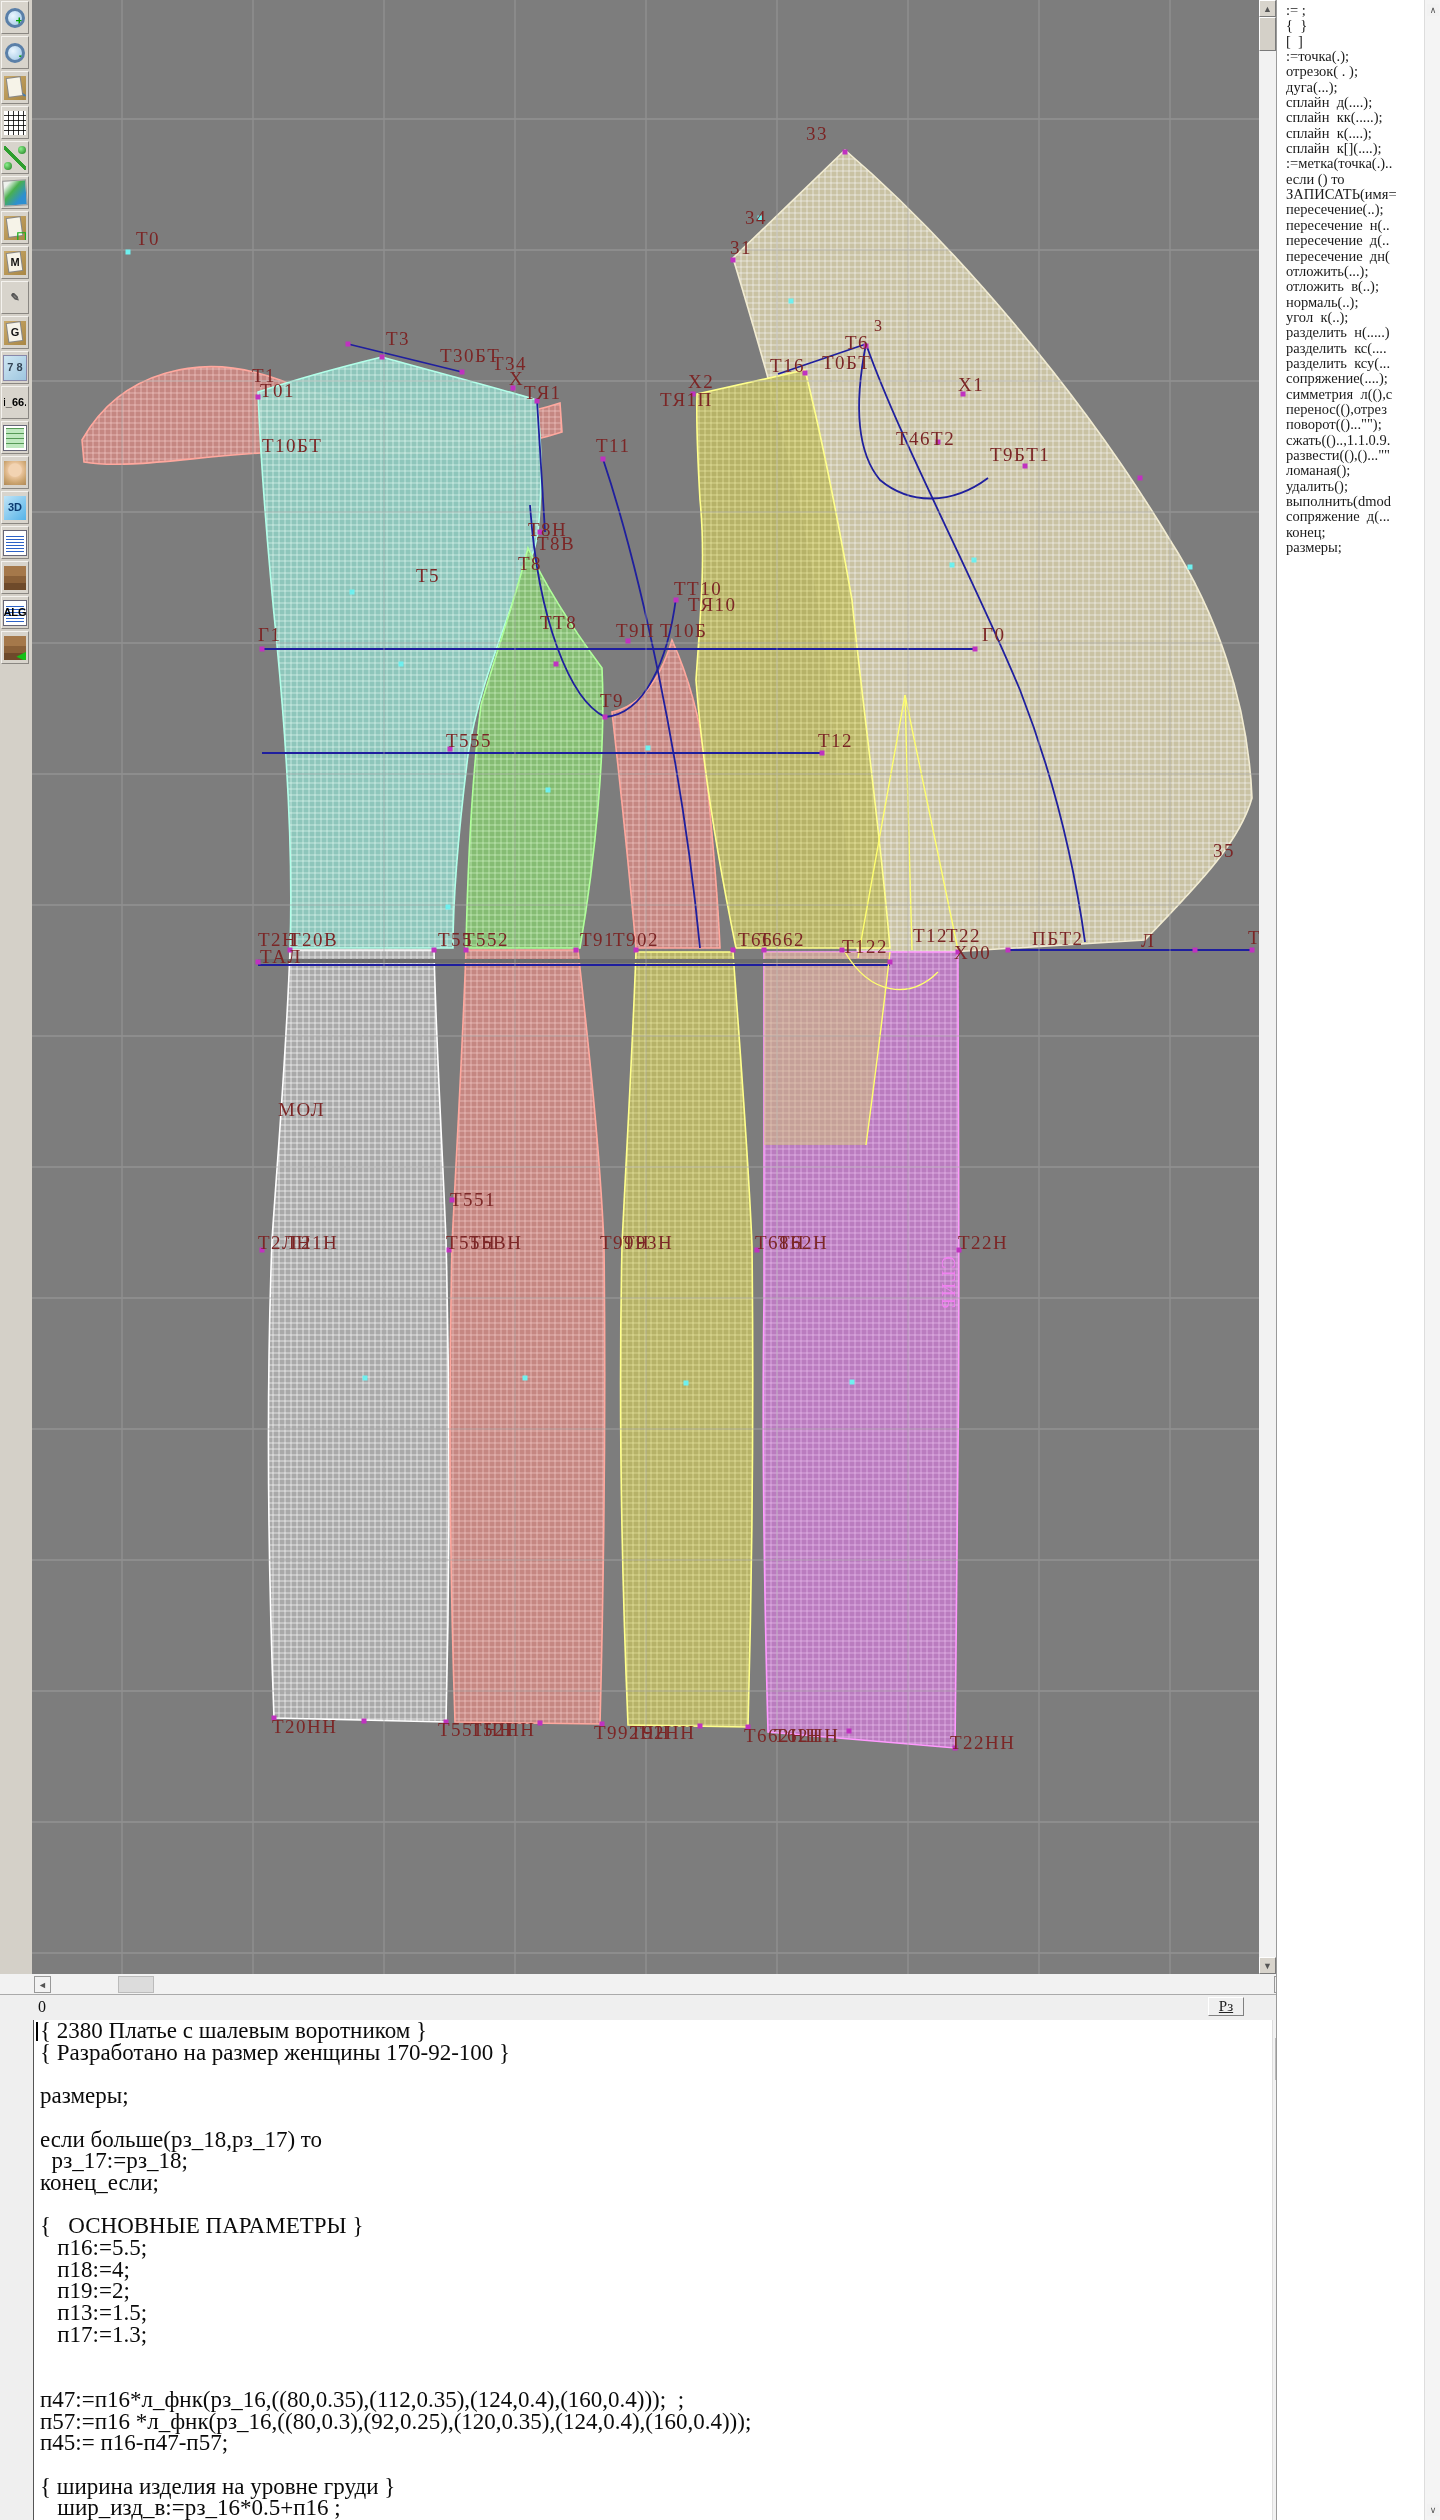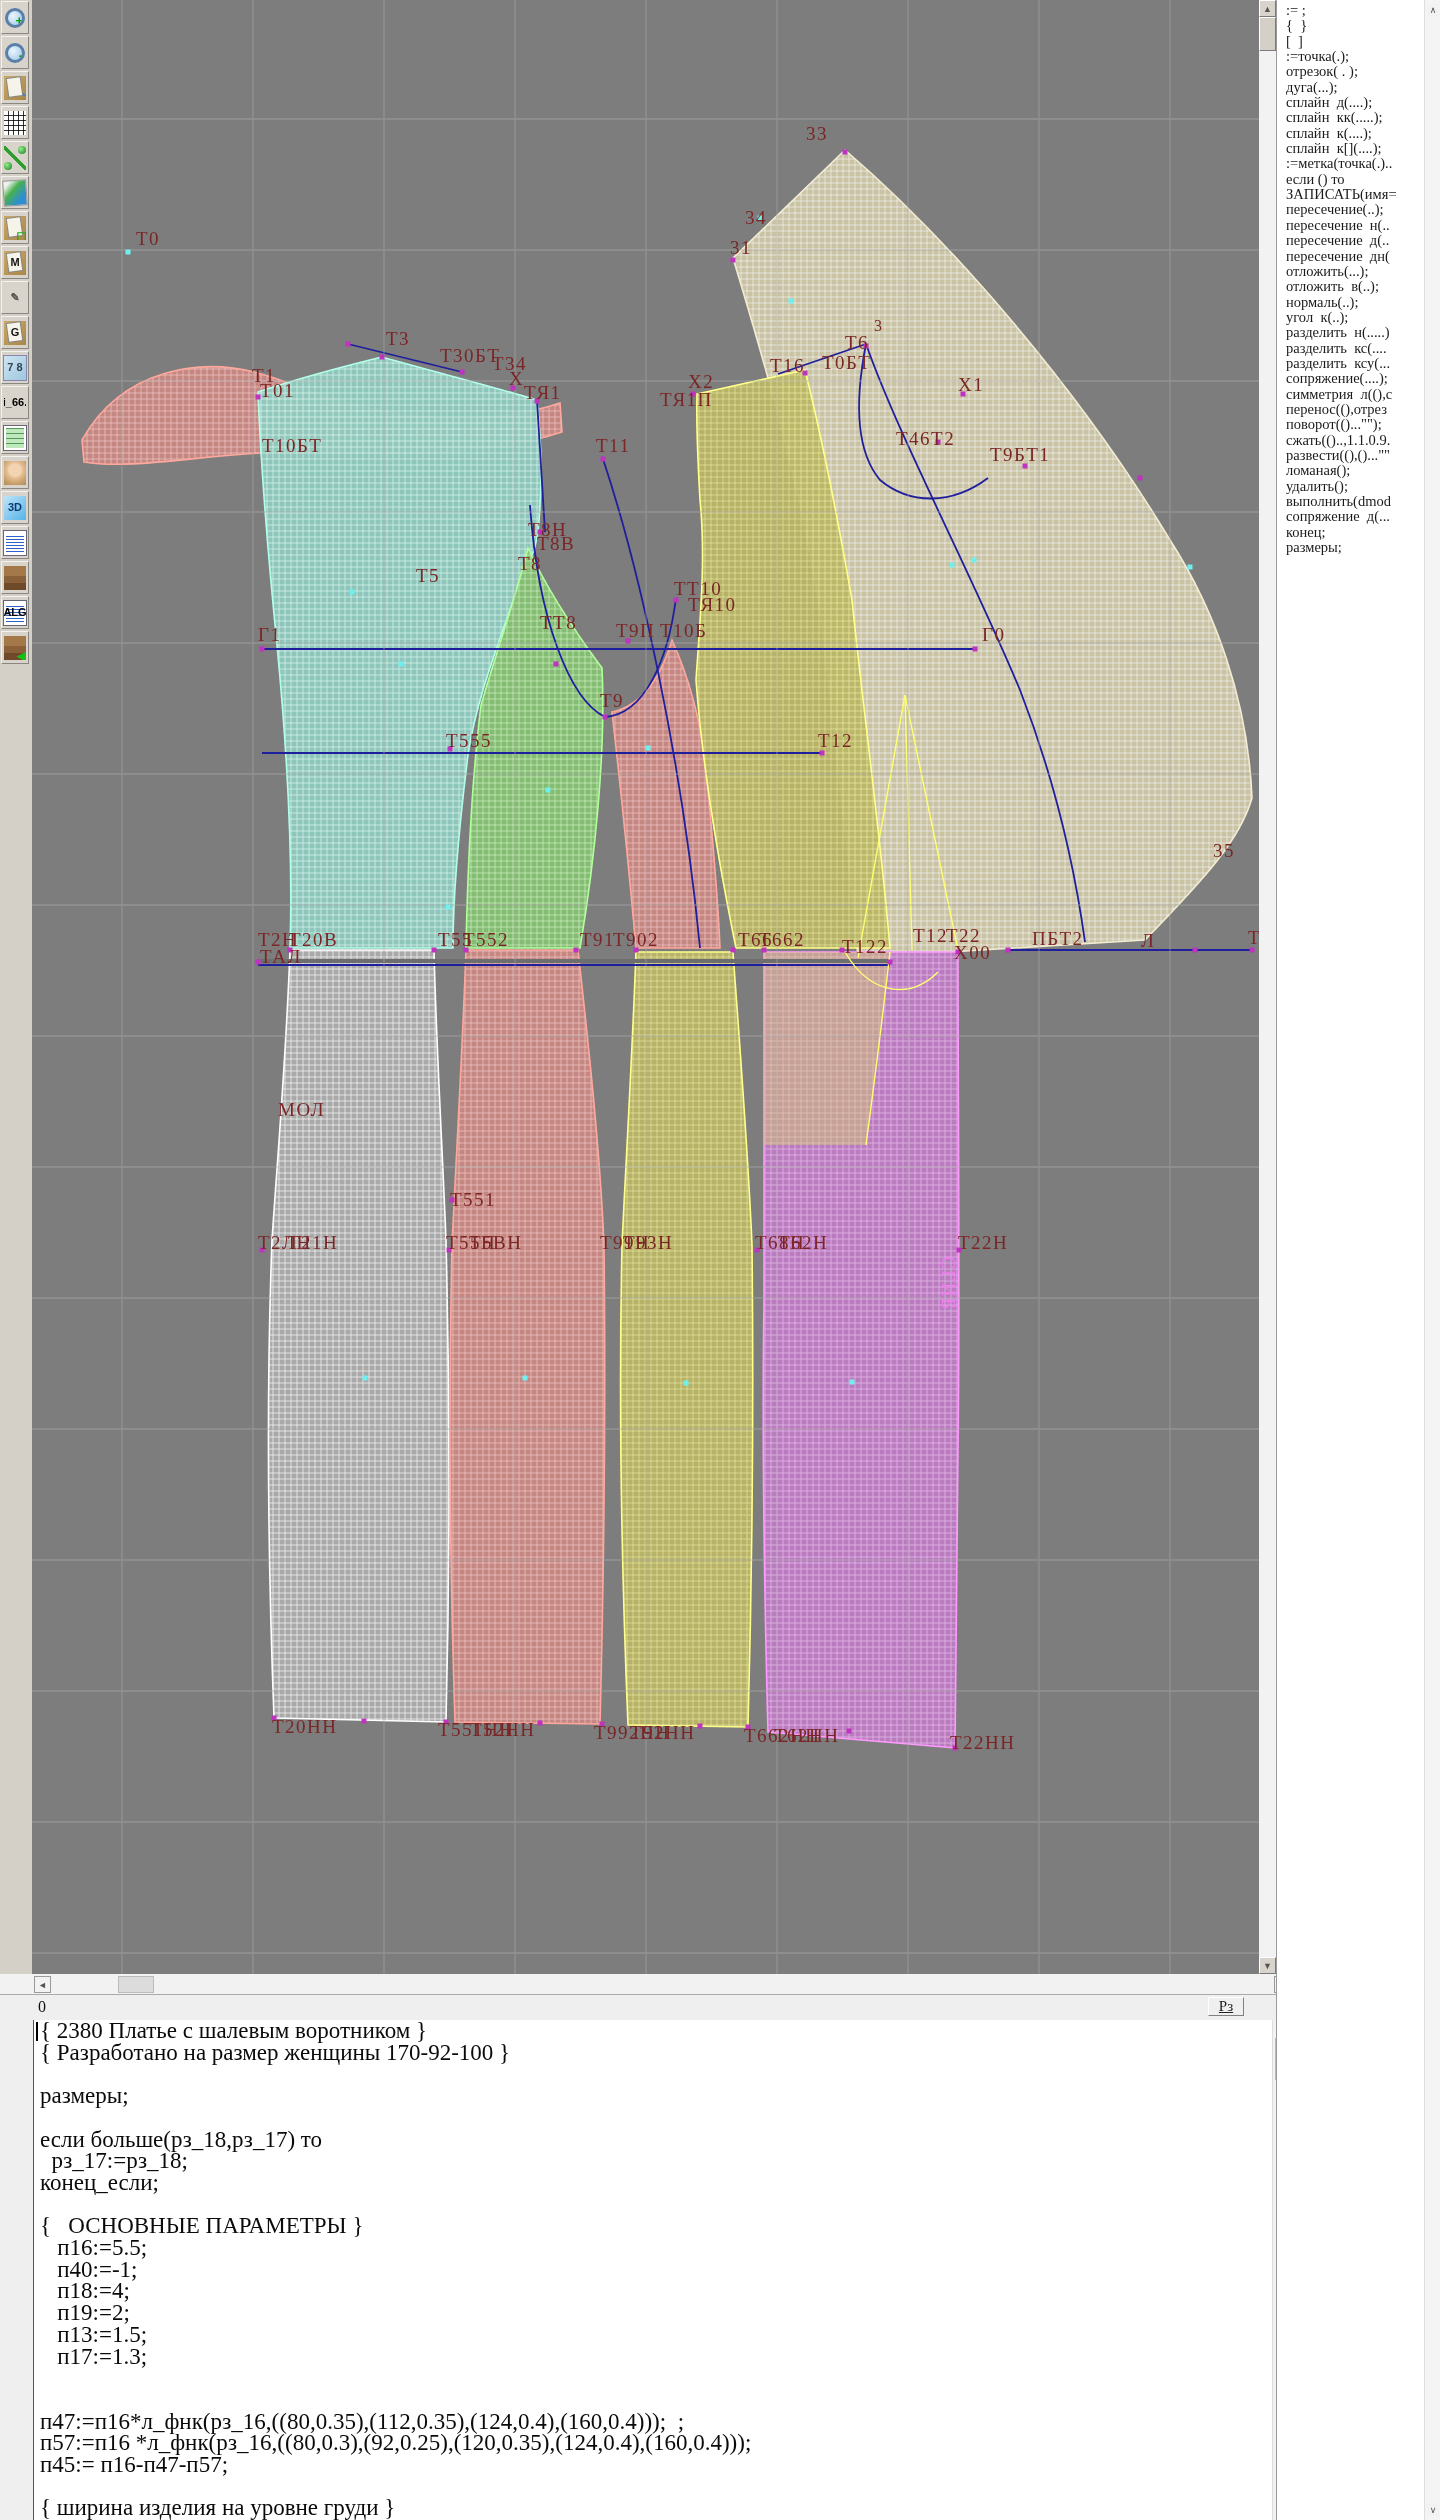--- a/index.html
+++ b/index.html
@@ -372,21 +372,20 @@
           <div class="ed-line">{ Разработано на размер женщины 170-92-100 }</div>
           <div class="ed-line"> </div>
           <div class="ed-line">размеры;</div>
           <div class="ed-line"> </div>
           <div class="ed-line">если больше(рз_18,рз_17) то</div>
           <div class="ed-line">  рз_17:=рз_18;</div>
           <div class="ed-line">конец_если;</div>
           <div class="ed-line"> </div>
           <div class="ed-line">{   ОСНОВНЫЕ ПАРАМЕТРЫ }</div>
           <div class="ed-line">   п16:=5.5;</div>
-          <div class="ed-line">   п40:=-1;</div>
           <div class="ed-line">   п18:=4;</div>
           <div class="ed-line">   п19:=2;</div>
           <div class="ed-line">   п13:=1.5;</div>
           <div class="ed-line">   п17:=1.3;</div>
           <div class="ed-line"> </div>
           <div class="ed-line"> </div>
           <div class="ed-line">п47:=п16*л_фнк(рз_16,((80,0.35),(112,0.35),(124,0.4),(160,0.4)));  ;</div>
           <div class="ed-line">п57:=п16 *л_фнк(рз_16,((80,0.3),(92,0.25),(120,0.35),(124,0.4),(160,0.4)));</div>
           <div class="ed-line">п45:= п16-п47-п57;</div>
           <div class="ed-line"> </div>

